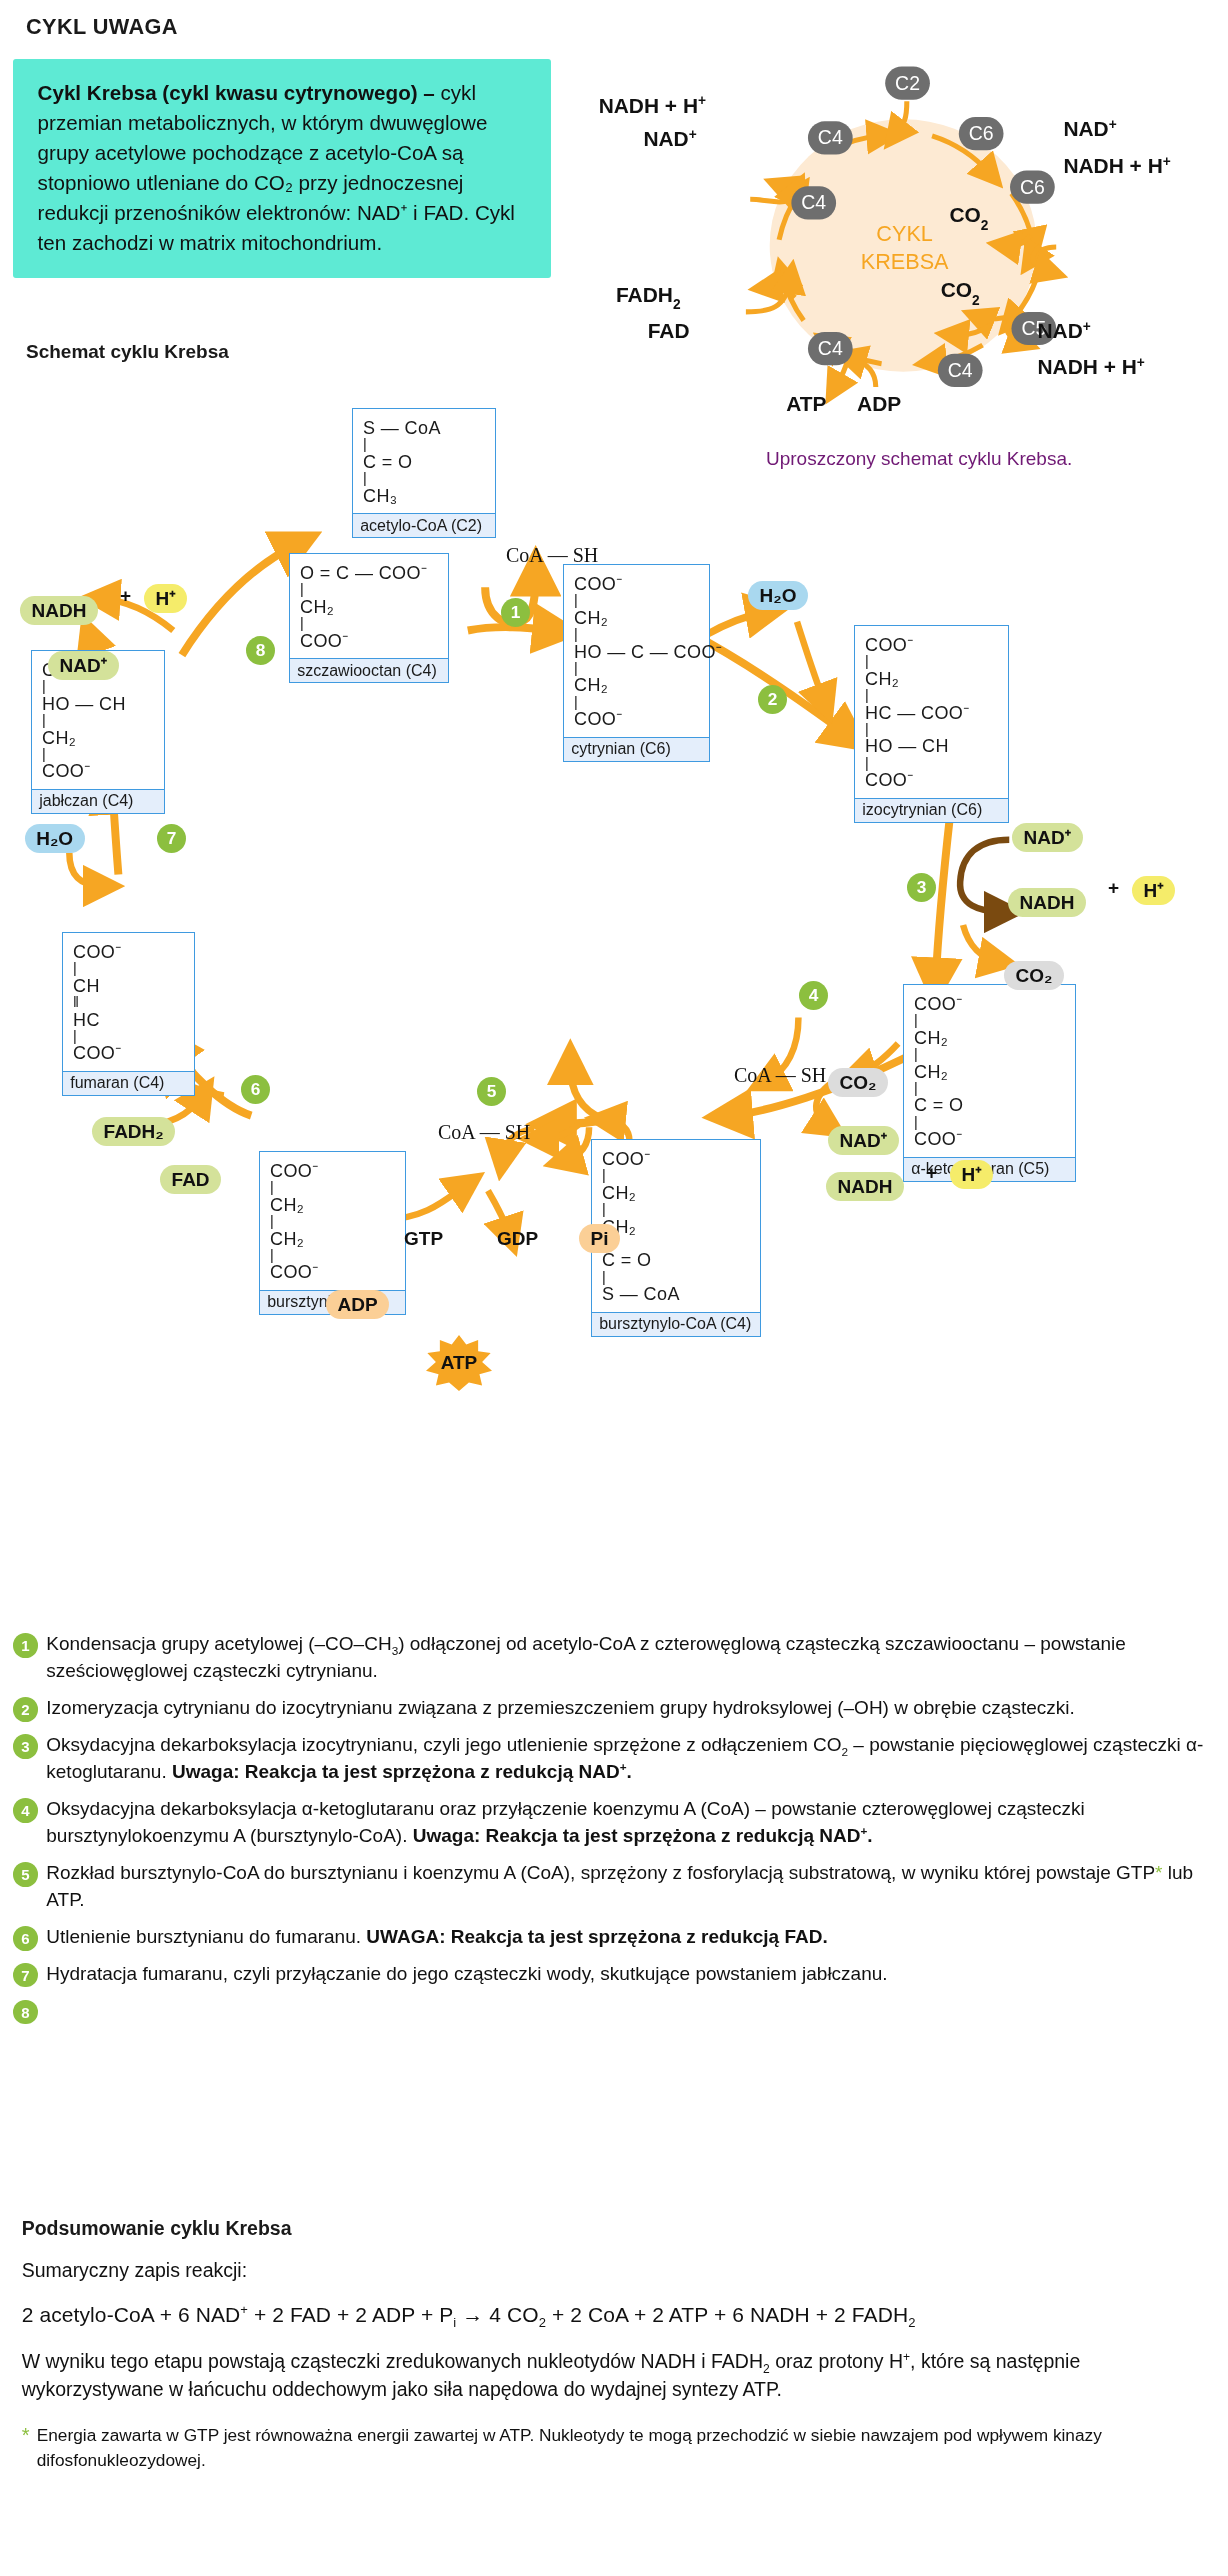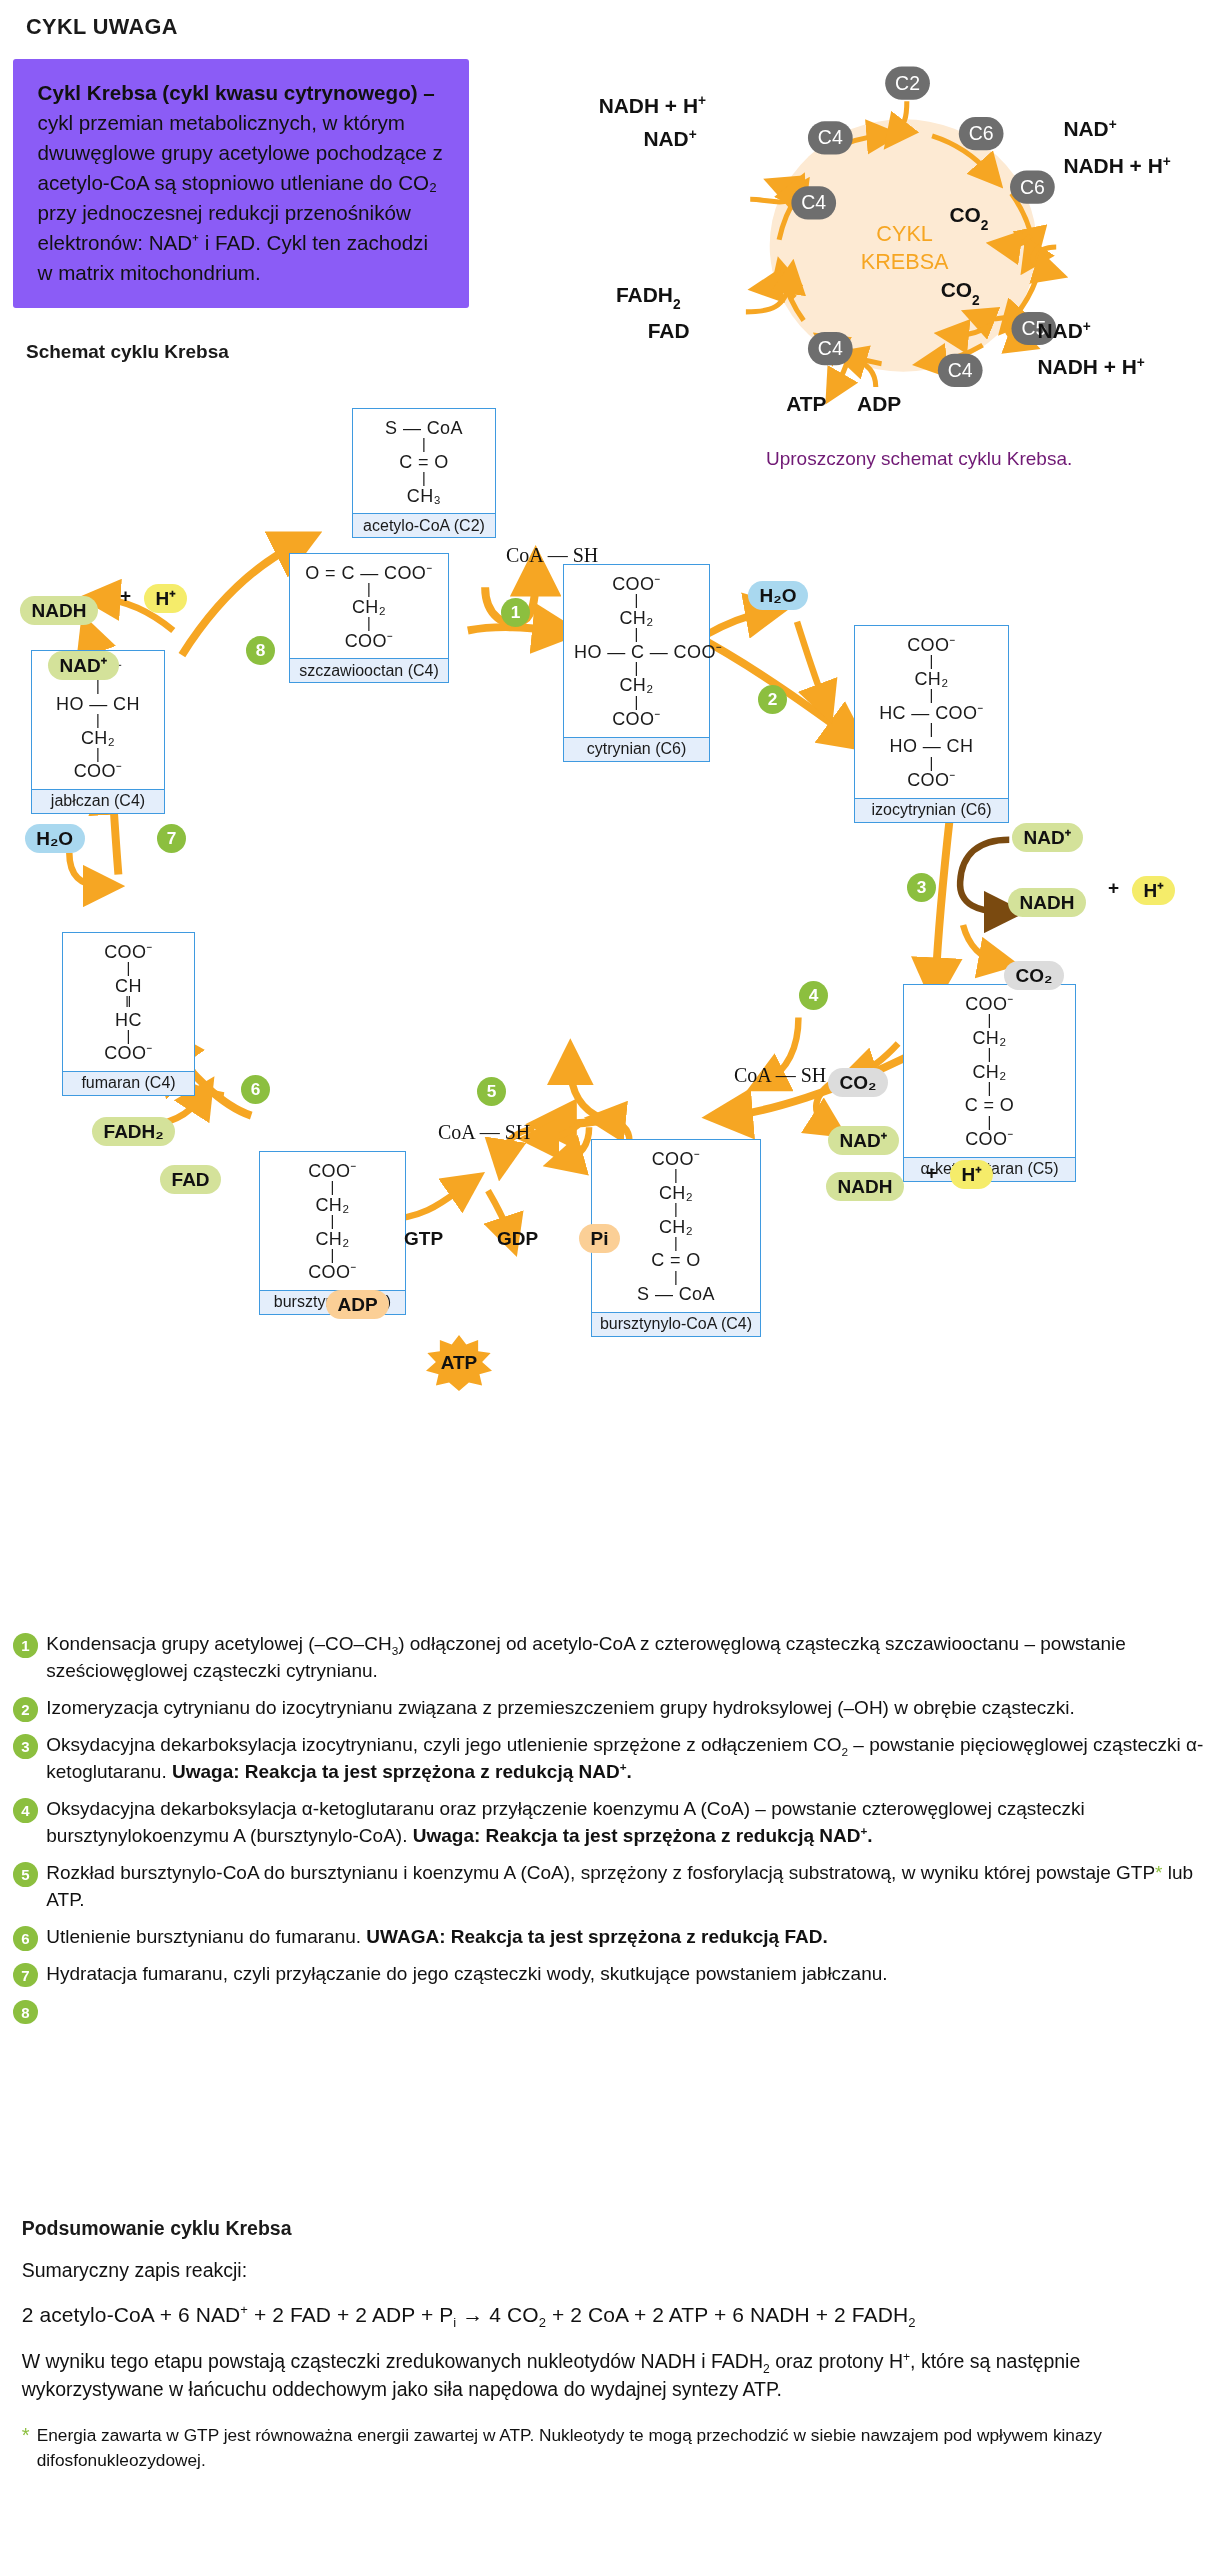--- a/index.html
+++ b/index.html
@@ -16,22 +16,22 @@
 
   
   .page-title {
     position: absolute; left: 26px; top: 14.4px;
     font-size: 21.7px; font-weight: bold; letter-spacing: 0.4px;
   }
 
   
   .intro-box {
     position: absolute; left: 13px; top: 59px;
-    width: 456px; padding: 19px 24.6px 20px 24.6px;
-    background: #8b5cf6;
+    width: 538px; padding: 19px 24.6px 20px 24.6px;
+    background: #5eead4;
     border-radius: 2.9px;
   }
   .intro-box p { margin:0; font-size: 20.6px; line-height: 1.46; color:#111; }
   .intro-box .lead { font-weight: 600; }
 
   
   .simple-cycle { position:absolute; left:578px; top:29px; width:636px; height:433px; }
   .simple-cycle svg { display:block; }
   .cycle-caption {
     position:absolute; left:766px; top:448px;
@@ -46,21 +46,20 @@
 
   
   .schematic { position:absolute; left:0; top:376px; width:1228px; height:1228px; }
   .schematic svg.arrows { position:absolute; left:0; top:0; }
 
   
   .mol {
     position:absolute;
     background:#ffffff;
     border:1.4px solid #3f9ae0;
-    text-align:center;
     font-size:18px;
     line-height:1.0;
     z-index: 5;
   }
   .mol .body { padding:8.7px 10px 7.2px 10px; white-space:nowrap; }
   .mol .body .row { padding:1.4px 0; letter-spacing:0.4px; }
   .mol .body .bond { font-size:14.4px; line-height:.9; padding:0; color:#111; }
   .mol .name {
     background:#e4eefb; border-top:1.4px solid #3f9ae0;
     font-size:16px; padding:3.6px 7.2px; white-space:nowrap;

